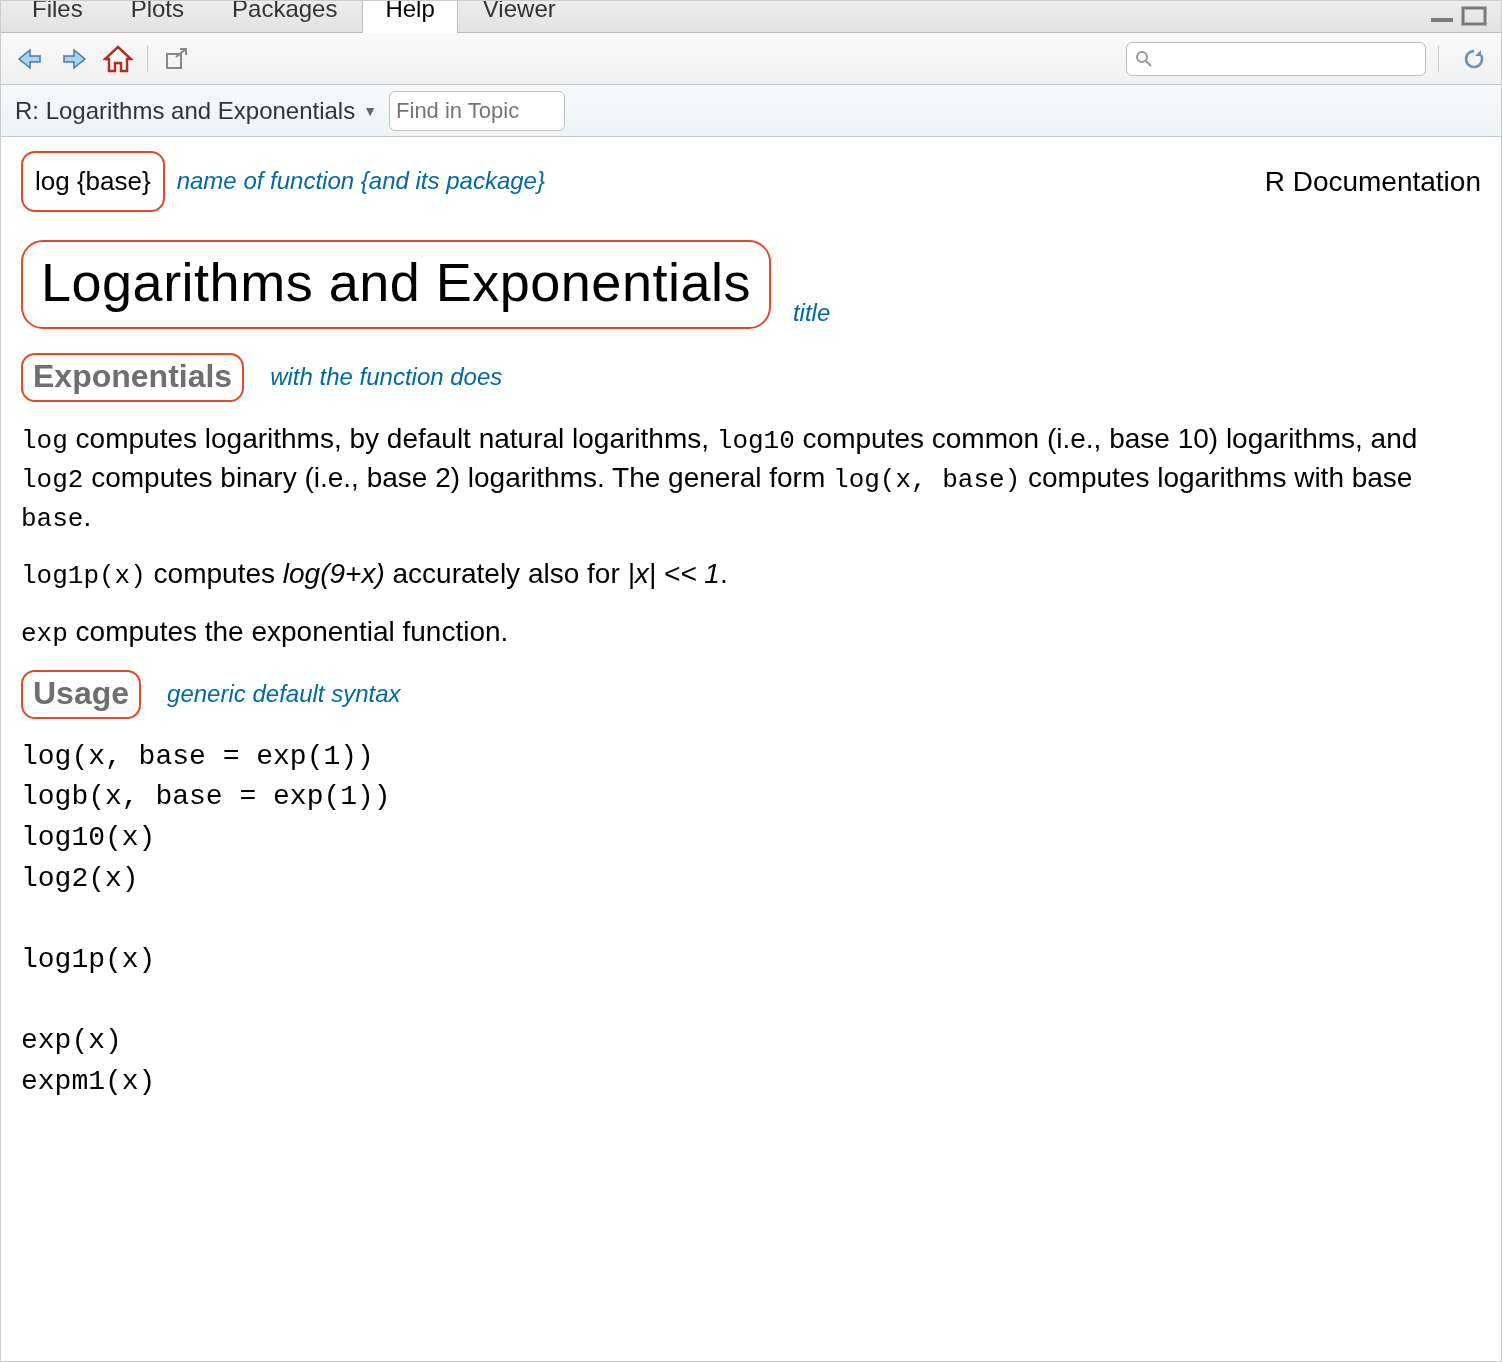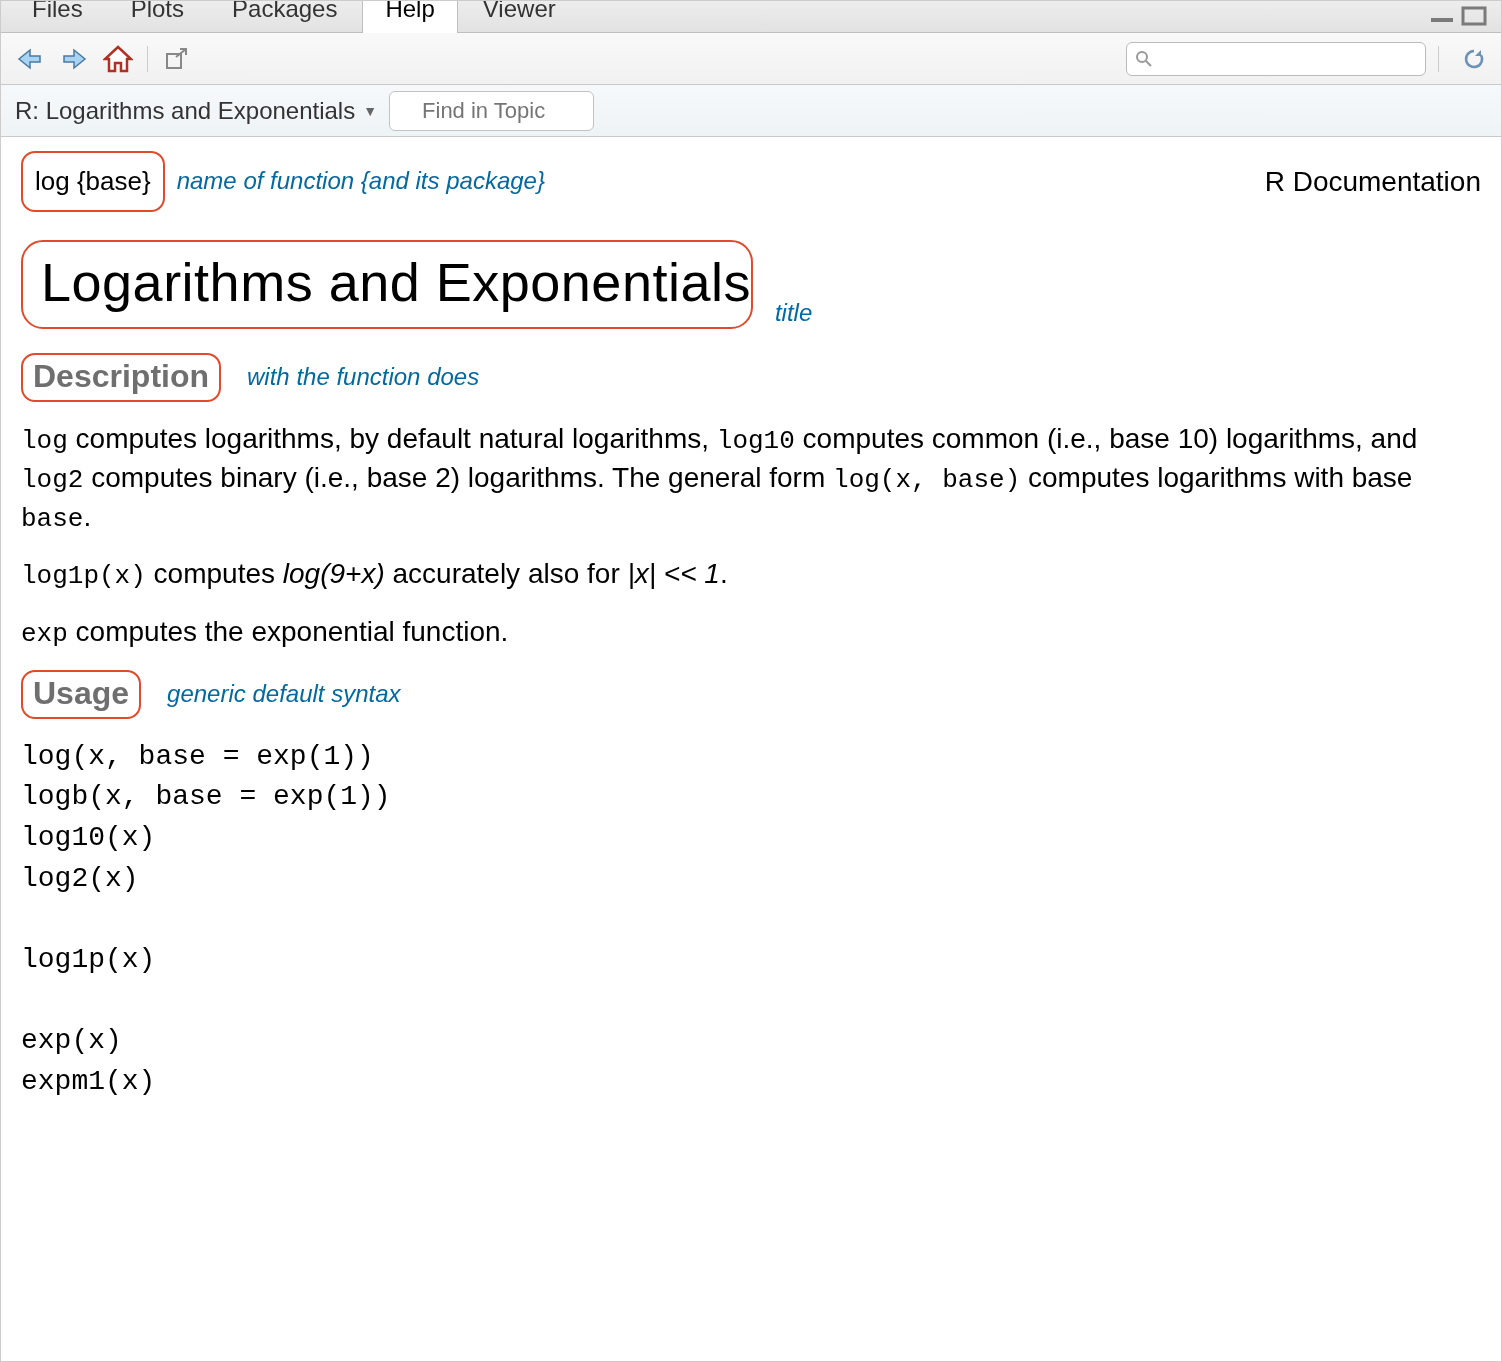--- a/index.html
+++ b/index.html
@@ -104,25 +104,25 @@
     font-size: 24px;
     color: #333;
     display:flex; align-items:center; gap:8px;
     cursor:pointer;
   }
   .crumb .tri { font-size:14px; color:#666;}
   .find-topic {
     border:1px solid #c2c2c2;
     border-radius:6px;
     background:#fff;
-    padding:6px 32px;
+    padding:6px 6px;
     font-size:22px;
     color:#888;
     outline:none;
-    width:205px;
+    width:176px;
   }
 
   
   .help {
     padding: 14px 20px;
     font-size: 26px;
     line-height: 1.35;
   }
   .doc-header {
     display:flex;
@@ -144,21 +144,21 @@
     color: #0369a1;
     font-style: italic;
     font-size: 24px;
     margin-left: 12px;
   }
   .annot.small { font-size:24px; }
   .title-row { display:flex; align-items:flex-end; gap:10px; margin: 28px 0 24px 0;}
   .title-box {
     border: 2.5px solid #e24a2a;
     border-radius: 22px;
-    padding: 4px 0 8px 18px;
+    padding: 4px 18px 8px 18px;
   }
   .title-box h1 {
     margin:0;
     font-weight: 400;
     font-size: 54px;
     letter-spacing: 0.5px;
   }
   .sec-row { display:flex; align-items:center; gap:14px; margin-top:18px; margin-bottom:10px;}
   .sec-box {
     border: 2.5px solid #e24a2a;
@@ -271,21 +271,21 @@
 
     <div class="title-row">
       <span class="title-box">
         <h1>Logarithms and Exponentials</h1>
       </span>
       <span class="annot small">title</span>
     </div>
 
     <div class="sec-row">
       <span class="sec-box">
-        <h2>Description</h2>
+        <h2>Exponentials</h2>
       </span>
       <span class="annot small">with the function does</span>
     </div>
 
     <p class="para">
       <code class="mono">log</code><span> computes logarithms, by default natural logarithms, </span><code class="mono">log10</code><span> computes common (i.e., base 10) logarithms, and </span><code class="mono">log2</code><span> computes binary (i.e., base 2) logarithms. The general form </span><code class="mono">log(x, base)</code><span> computes logarithms with base </span><code class="mono">base</code><span>.</span>
     </p>
 
     <p class="para">
       <code class="mono">log1p(x)</code><span> computes </span><em class="math">log(9+x)</em><span> accurately also for </span><em class="math">|x| &lt;&lt; 1</em><span>.</span>

